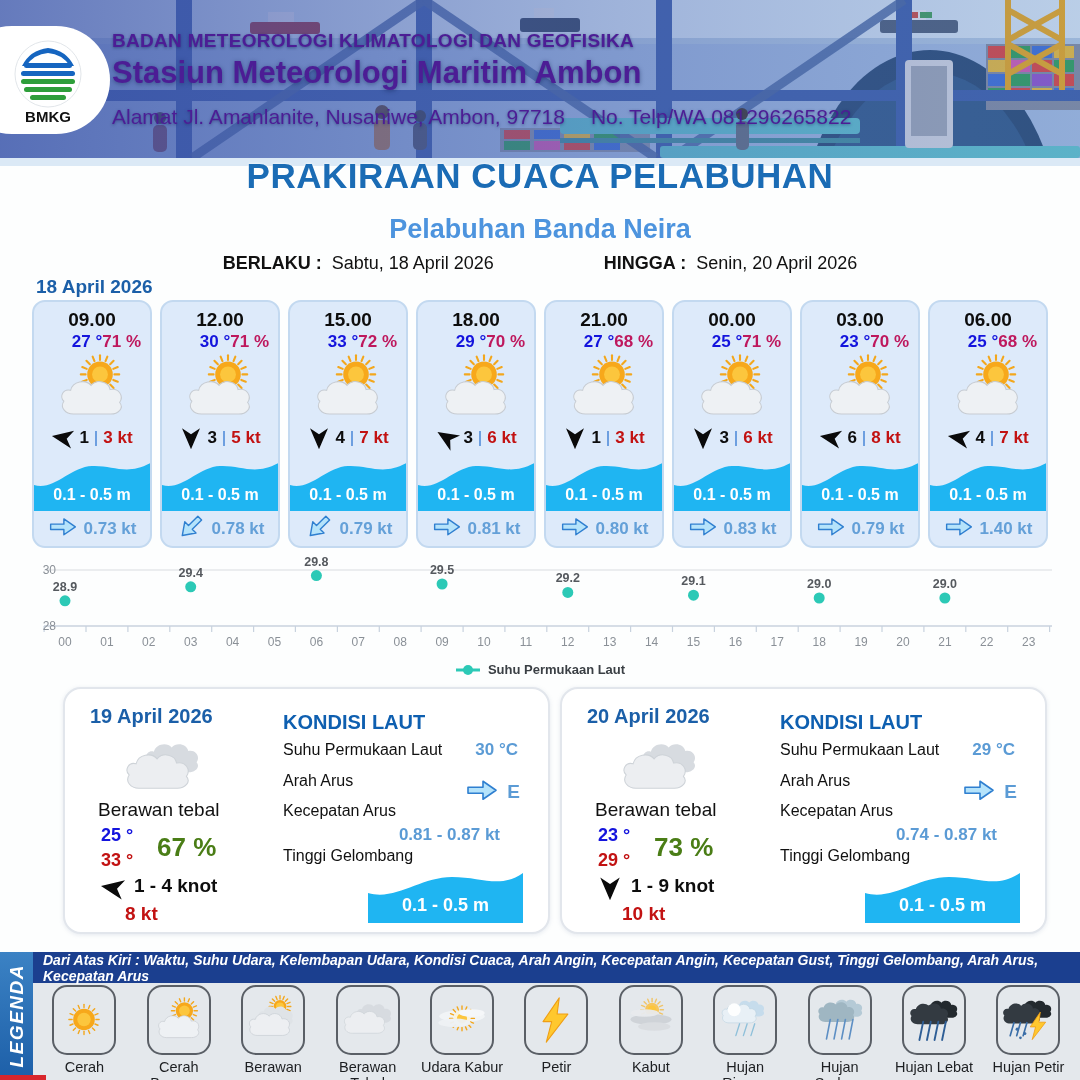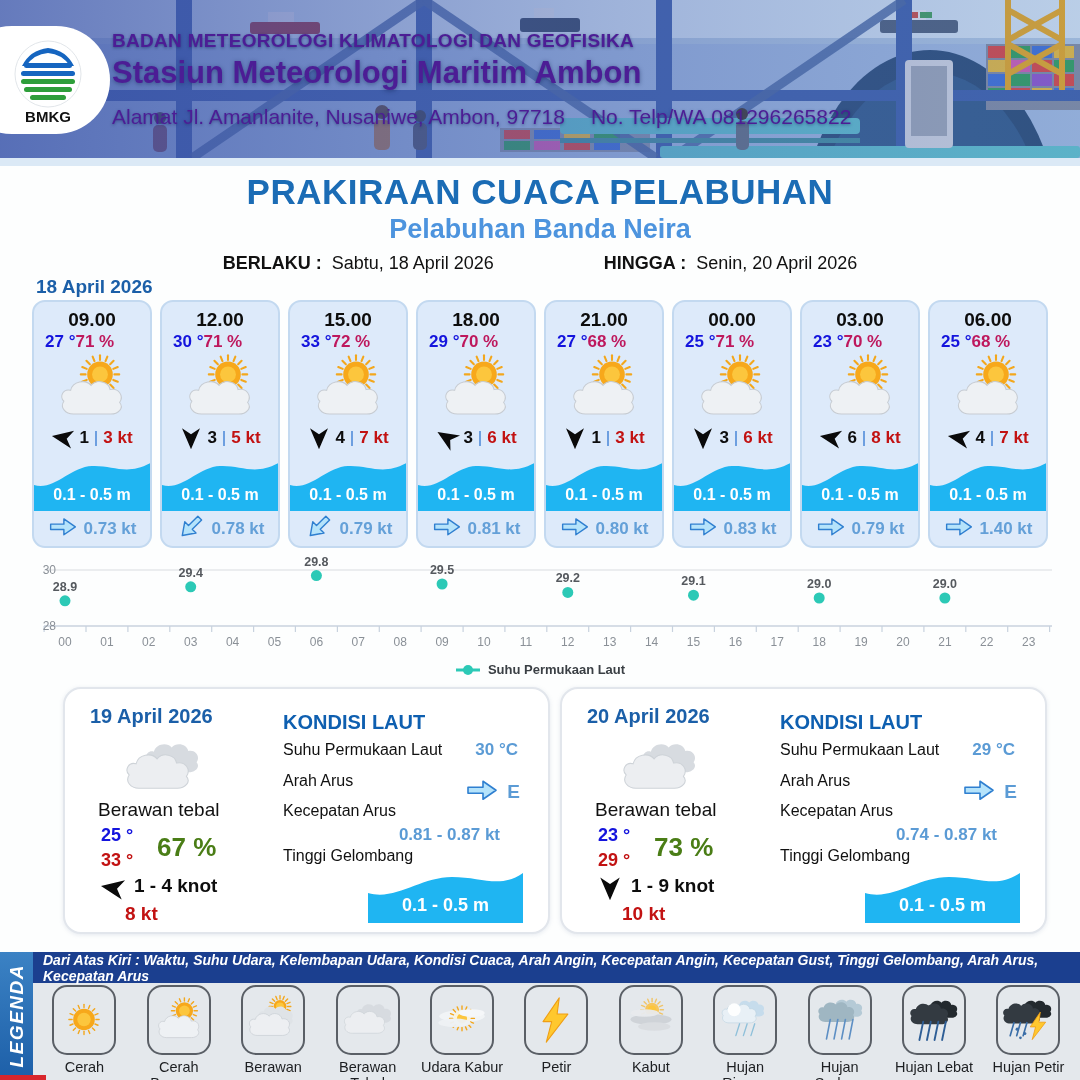--- a/index.html
+++ b/index.html
@@ -12,31 +12,31 @@
   .hero-strip { position:absolute; top:158px; left:0; width:1080px; height:8px; background:#dbe9f6; }
   .logo-pill { position:absolute; left:-42px; top:26px; width:152px; height:108px; background:#ffffff; border-radius:60px; z-index:3; }
   .logo-pill svg { position:absolute; right:14px; top:6px; }
   .hero-text { position:absolute; left:112px; top:30px; z-index:2; color:#4c1d95; }
   .hero-agency { font-size:19px; font-weight:bold; letter-spacing:.3px; text-shadow:0 1px 3px rgba(20,40,90,.55); }
   .hero-station { font-size:31px; font-weight:bold; margin-top:3px; text-shadow:0 1px 4px rgba(20,40,90,.55); }
   .hero-addr { font-size:21px; margin-top:14px; text-shadow:0 1px 3px rgba(20,40,90,.5); }
   .hero-addr span { margin-right:26px; }
 
   
-  .main-title { position:absolute; top:172px; width:100%; text-align:center; font-size:35px; font-weight:bold; letter-spacing:.5px; color:#1b6cb5; text-shadow:0 2px 0 #fff, 0 0 3px #fff; }
+  .main-title { position:absolute; top:156px; width:100%; text-align:center; font-size:35px; font-weight:bold; letter-spacing:.5px; color:#1b6cb5; text-shadow:0 2px 0 #fff, 0 0 3px #fff; }
   .sub-title { position:absolute; top:214px; width:100%; text-align:center; font-size:27px; font-weight:bold; color:#4d94de; }
   .validity { position:absolute; top:253px; width:100%; display:flex; justify-content:center; gap:110px; font-size:18px; color:#111; }
   .validity b { font-weight:bold; margin-right:10px; }
   .date-heading { position:absolute; top:276px; left:36px; font-size:19px; font-weight:bold; color:#1b5fa8; }
 
   
   .cards { position:absolute; top:300px; left:32px; width:1016px; display:flex; gap:8px; }
   .fcard { width:120px; height:248px; background:#ddeafa; border:2px solid #c3d9f0; border-radius:13px; overflow:hidden; display:flex; flex-direction:column; }
   .fcard .time { text-align:center; font-size:19px; font-weight:bold; color:#0d0d0d; margin-top:7px; }
-  .fcard .th { display:flex; justify-content:flex-start; padding:1px 9px 0 11px; }
+  .fcard .th { display:flex; justify-content:flex-end; padding:1px 9px 0 20px; }
   .fcard .temp { font-size:17px; font-weight:bold; color:#1414dd; }
   .fcard .hum { font-size:17px; font-weight:bold; color:#be185d; }
   .fcard .wicon { height:74px; display:flex; align-items:center; justify-content:center; }
   .fcard .windrow { height:30px; display:flex; align-items:center; justify-content:center; gap:4px; }
   .fcard .wspd { font-size:17px; font-weight:bold; color:#0d0d0d; }
   .fcard .pipe { font-size:16px; font-weight:bold; color:#6d9fe0; margin:0 1px; }
   .fcard .gust { font-size:17px; font-weight:bold; color:#c21212; }
   .fcard .wave { position:relative; height:58px; margin-top:2px; }
   .fcard .wave svg { display:block; }
   .fcard .waveval { position:absolute; bottom:7px; width:100%; text-align:center; font-size:16px; font-weight:bold; color:#fff; }

